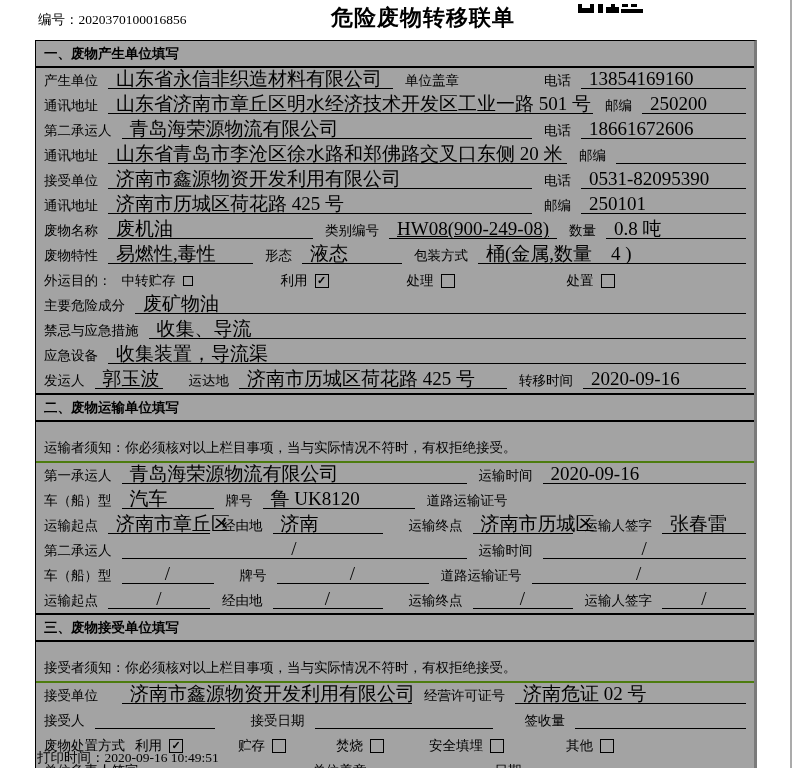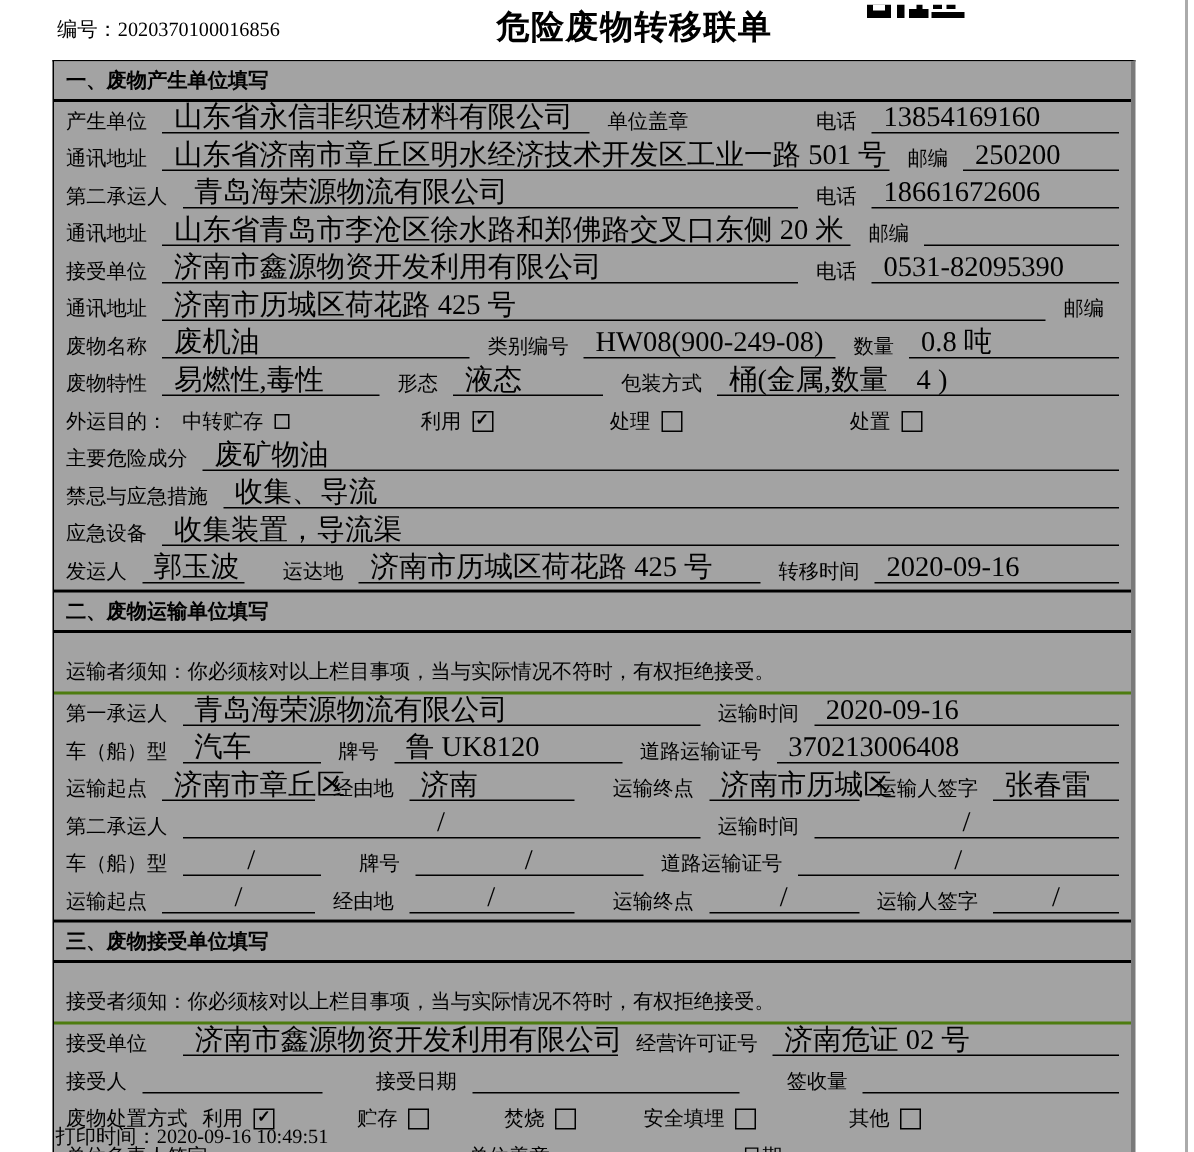--- a/index.html
+++ b/index.html
@@ -98,26 +98,27 @@
       <div class="row">
         <span class="lbl">接受单位</span>
         <span class="fld" style="flex: 1 1 0%;">济南市鑫源物资开发利用有限公司</span>
         <span class="lbl">电话</span>
         <span class="fld" style="width: 165px;">0531-82095390</span>
       </div>
       <div class="row">
         <span class="lbl">通讯地址</span>
         <span class="fld" style="flex: 1 1 0%;">济南市历城区荷花路 425 号</span>
         <span class="lbl">邮编</span>
+        <span class="fld" style="width: 165px;">250101</span>
       </div>
       <div class="row">
         <span class="lbl">废物名称</span>
         <span class="fld" style="width: 205px;">废机油</span>
         <span class="lbl">类别编号</span>
-        <span class="fld" style="width: 168px;">HW08(900-249-08)</span>
+        <span class="fld" style="width: 168px; text-decoration: underline;">HW08(900-249-08)</span>
         <span class="lbl">数量</span>
         <span class="fld" style="flex: 1 1 0%;">0.8 吨</span>
       </div>
       <div class="row">
         <span class="lbl">废物特性</span>
         <span class="fld" style="width: 145px;">易燃性,毒性</span>
         <span class="lbl">形态</span>
         <span class="fld" style="width: 100px;">液态</span>
         <span class="lbl">包装方式</span>
         <span class="fld" style="flex: 1 1 0%;">桶(金属,数量　4 )</span>
@@ -170,21 +171,20 @@
         <span class="fld" style="width: 345px;">青岛海荣源物流有限公司</span>
         <span class="lbl">运输时间</span>
         <span class="fld" style="flex: 1 1 0%;">2020-09-16</span>
       </div>
       <div class="row">
         <span class="lbl">车（船）型</span>
         <span class="fld" style="width: 92px;">汽车</span>
         <span class="lbl">牌号</span>
         <span class="fld" style="width: 152px;">鲁 UK8120</span>
         <span class="lbl">道路运输证号</span>
-        <span class="fld" style="flex: 1 1 0%;">370213006408</span>
       </div>
       <div class="row">
         <span class="lbl">运输起点</span>
         <span class="fld" style="width: 102px;">济南市章丘区</span>
         <span class="lbl">经由地</span>
         <span class="fld" style="width: 110px;">济南</span>
         <span class="lbl" style="margin-left: 14px;">运输终点</span>
         <span class="fld" style="width: 100px;">济南市历城区</span>
         <span class="lbl">运输人签字</span>
         <span class="fld" style="flex: 1 1 0%;">张春雷</span>

